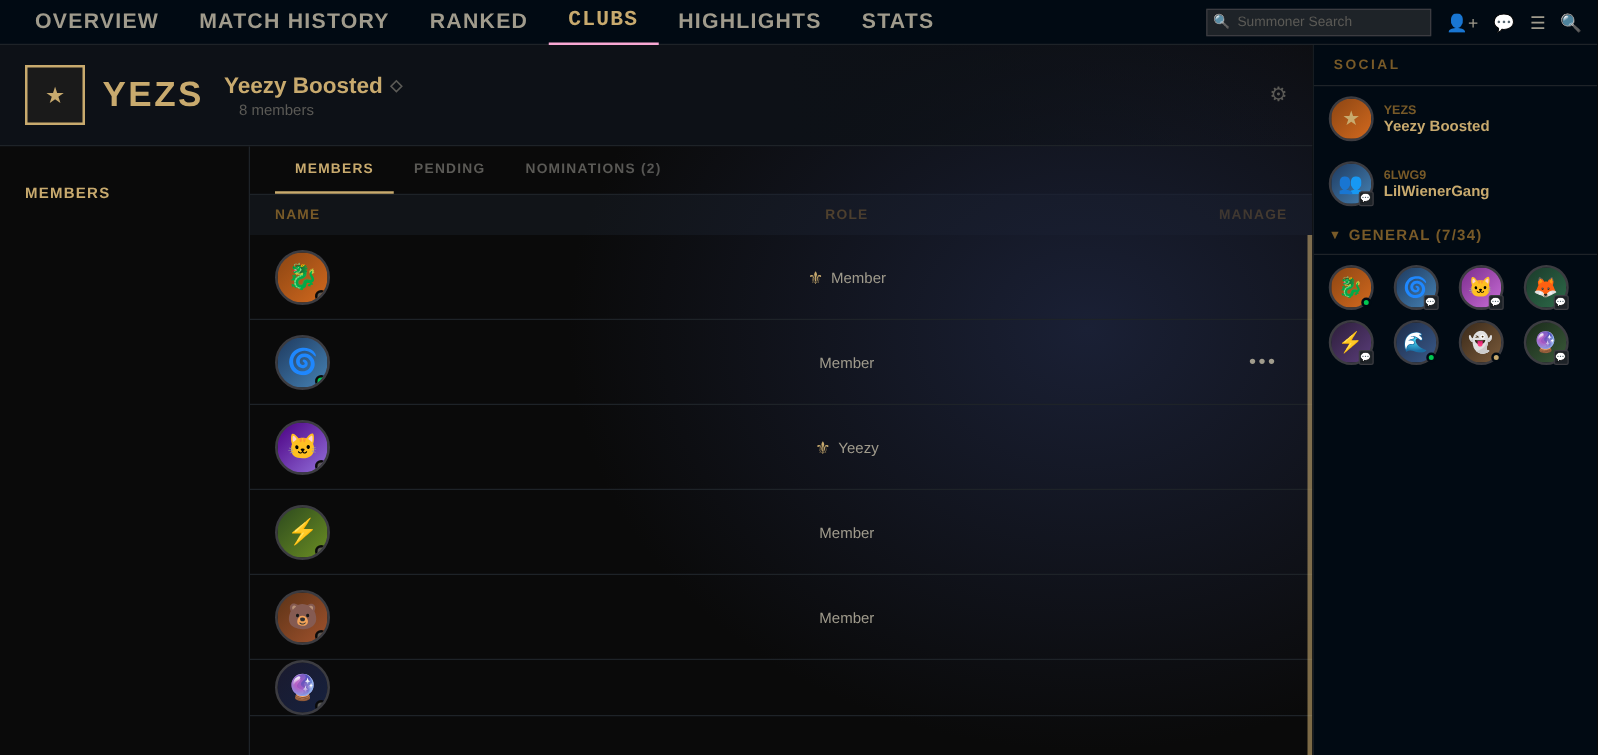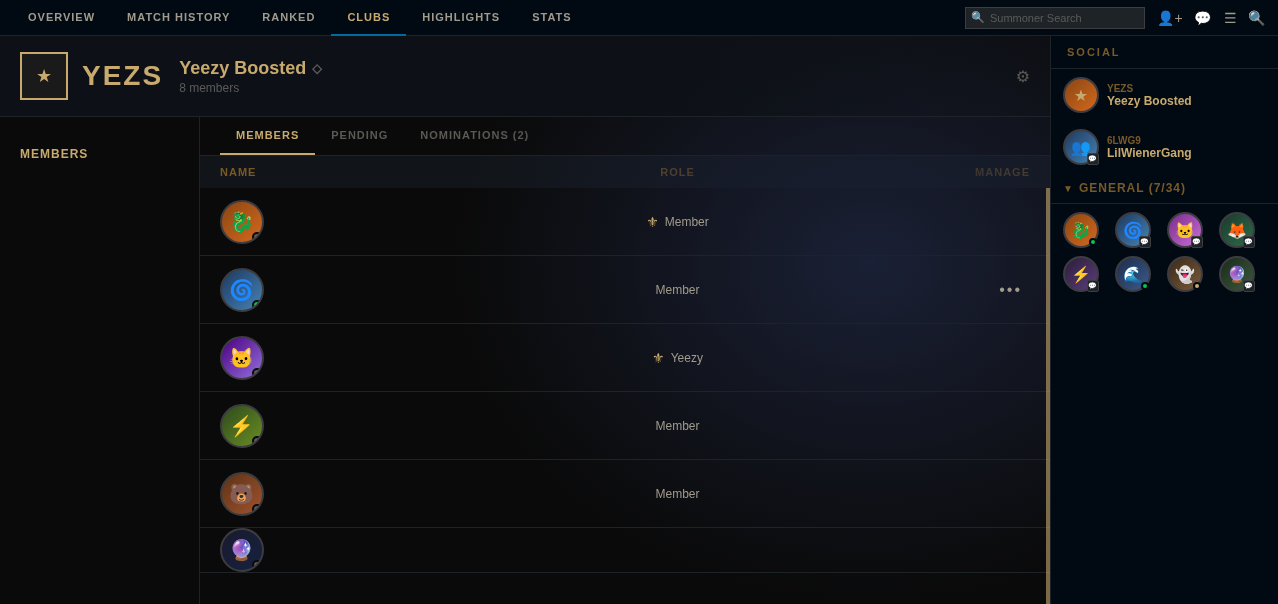--- a/index.html
+++ b/index.html
@@ -21,34 +21,35 @@
       align-items: center;
       background: #010a13;
       border-bottom: 1px solid #1e2328;
       height: 36px;
       padding: 0 12px;
       gap: 0;
       flex-shrink: 0;
     }
     .nav-item {
       color: #a09b8c;
-      font-size: 11px;
+      font-size: 17px;
       font-weight: bold;
       letter-spacing: 1px;
       padding: 0 16px;
       height: 36px;
       display: flex;
       align-items: center;
       cursor: pointer;
       text-transform: uppercase;
       border-bottom: 2px solid transparent;
     }
     .nav-item.active {
       color: #c8aa6e;
-      border-bottom: 2px solid #0369a1;
+      border-bottom: 2px solid #f9a8d4;
+      font-family: Liberation Mono, monospace;
     }
     .nav-search {
       margin-left: auto;
       position: relative;
       display: flex;
       align-items: center;
     }
     .nav-search input {
       background: #1e2328;
       border: 1px solid #3c3c41;
@@ -132,20 +133,21 @@
     }
     .club-info h2 .edit-icon {
       color: #5b5a56;
       font-size: 14px;
       cursor: pointer;
     }
     .club-info .members-count {
       color: #5b5a56;
       font-size: 12px;
       margin-top: 2px;
+      margin-left: 12px;
     }
     .settings-icon {
       margin-left: auto;
       color: #5b5a56;
       font-size: 16px;
       cursor: pointer;
     }
 
     
     .club-bg {

